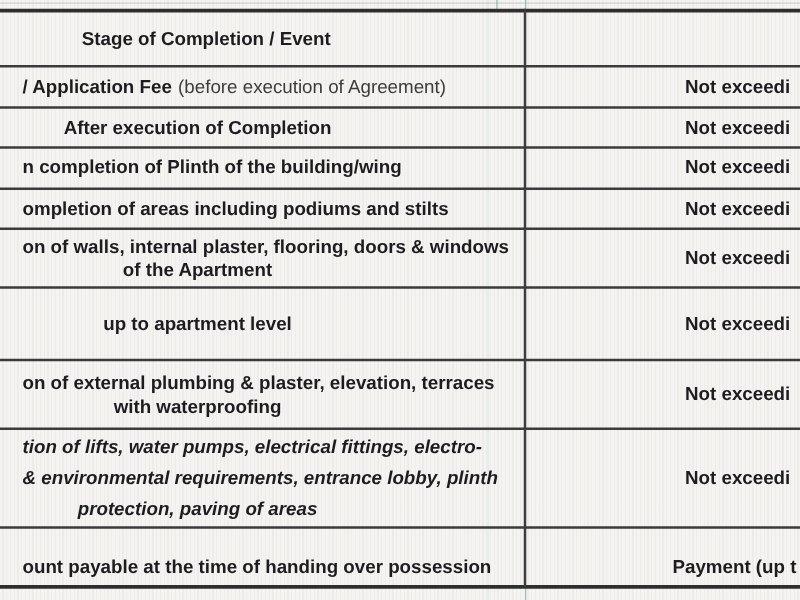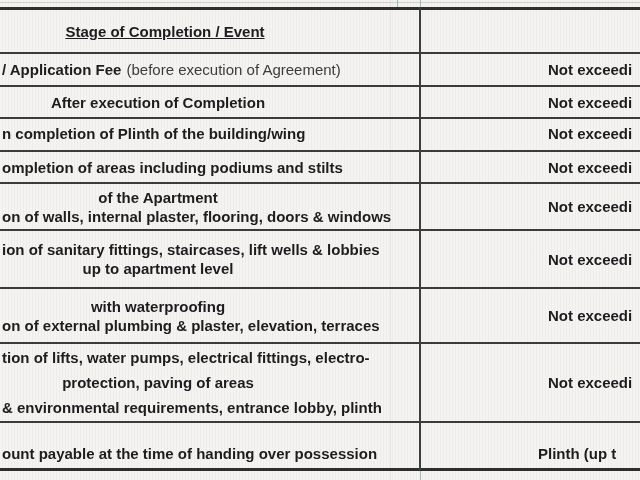--- a/index.html
+++ b/index.html
@@ -20,25 +20,25 @@
   .vline{position:absolute;background:#3a3f3d;}
   .vline.teal{background:rgba(90,150,140,.55);}
   .vline.ghost{background:rgba(120,170,160,.15);}
   .row{position:absolute;left:0;width:640px;}
   .cell-l{
     position:absolute;left:0;top:0;bottom:0;width:420px;
     display:flex;flex-direction:column;justify-content:center;
     font-weight:bold;font-size:15px;color:#1d1d1f;
   }
   .ln{white-space:nowrap;line-height:19px;}
-  .cut{padding-left:2px;text-align:left;}
+  .cut{padding-left:18px;text-align:left;}
   .ctr{width:316px;text-align:center;}
-  .ctr.wide{width:330px;text-decoration:underline;}
+  .ctr.wide{width:330px;}
   .lh21 .ln{line-height:21px;}
-  .lh25 .ln{line-height:25px;}
+  .lh25 .ln{line-height:25px;font-style:italic;}
   .note{font-weight:normal;color:#3c3c3c;margin-left:5px;}
   .cell-r{
     position:absolute;left:422px;top:0;bottom:0;right:0;
     display:flex;align-items:center;overflow:hidden;
     font-weight:bold;font-size:15px;color:#1d1d1f;
   }
   .pay{white-space:nowrap;}
   .hdr{font-size:15px;}
 </style>
 </head>
@@ -104,59 +104,58 @@
   <div class="cell-l">
     <div class="ln cut">ompletion of areas including podiums and stilts</div>
   </div>
   <div class="cell-r">
     <span class="pay" style="margin-left:126px">Not exceedi</span>
   </div>
 </div>
 
 <div class="row" style="top:184px;height:45px">
   <div class="cell-l">
+    <div class="ln cut">on of walls, internal plaster, flooring, doors &amp; windows</div>
     <div class="ln ctr">of the Apartment</div>
-    <div class="ln cut">on of walls, internal plaster, flooring, doors &amp; windows</div>
   </div>
   <div class="cell-r">
     <span class="pay" style="margin-left:126px">Not exceedi</span>
   </div>
 </div>
 
 <div class="row" style="top:231px;height:56px">
   <div class="cell-l">
-    <div class="ln cut">ion of sanitary fittings, staircases, lift wells &amp; lobbies</div>
     <div class="ln ctr">up to apartment level</div>
   </div>
   <div class="cell-r">
     <span class="pay" style="margin-left:126px">Not exceedi</span>
   </div>
 </div>
 
 <div class="row" style="top:289px;height:53px">
   <div class="cell-l">
+    <div class="ln cut">on of external plumbing &amp; plaster, elevation, terraces</div>
     <div class="ln ctr">with waterproofing</div>
-    <div class="ln cut">on of external plumbing &amp; plaster, elevation, terraces</div>
   </div>
   <div class="cell-r">
     <span class="pay" style="margin-left:126px">Not exceedi</span>
   </div>
 </div>
 
 <div class="row lh25" style="top:344px;height:77px">
   <div class="cell-l lh25">
     <div class="ln cut">tion of lifts, water pumps, electrical fittings, electro-</div>
+    <div class="ln cut">&amp; environmental requirements, entrance lobby, plinth</div>
     <div class="ln ctr">protection, paving of areas</div>
-    <div class="ln cut">&amp; environmental requirements, entrance lobby, plinth</div>
   </div>
   <div class="cell-r">
     <span class="pay" style="margin-left:126px">Not exceedi</span>
   </div>
 </div>
 
 <div class="row lh21" style="top:423px;height:61px">
   <div class="cell-l lh21">
     <div class="ln cut">ount payable at the time of handing over possession</div>
   </div>
   <div class="cell-r">
-    <span class="pay" style="margin-left:116px">Plinth (up t</span>
+    <span class="pay" style="margin-left:116px">Payment (up t</span>
   </div>
 </div>
 
 </body></html>

